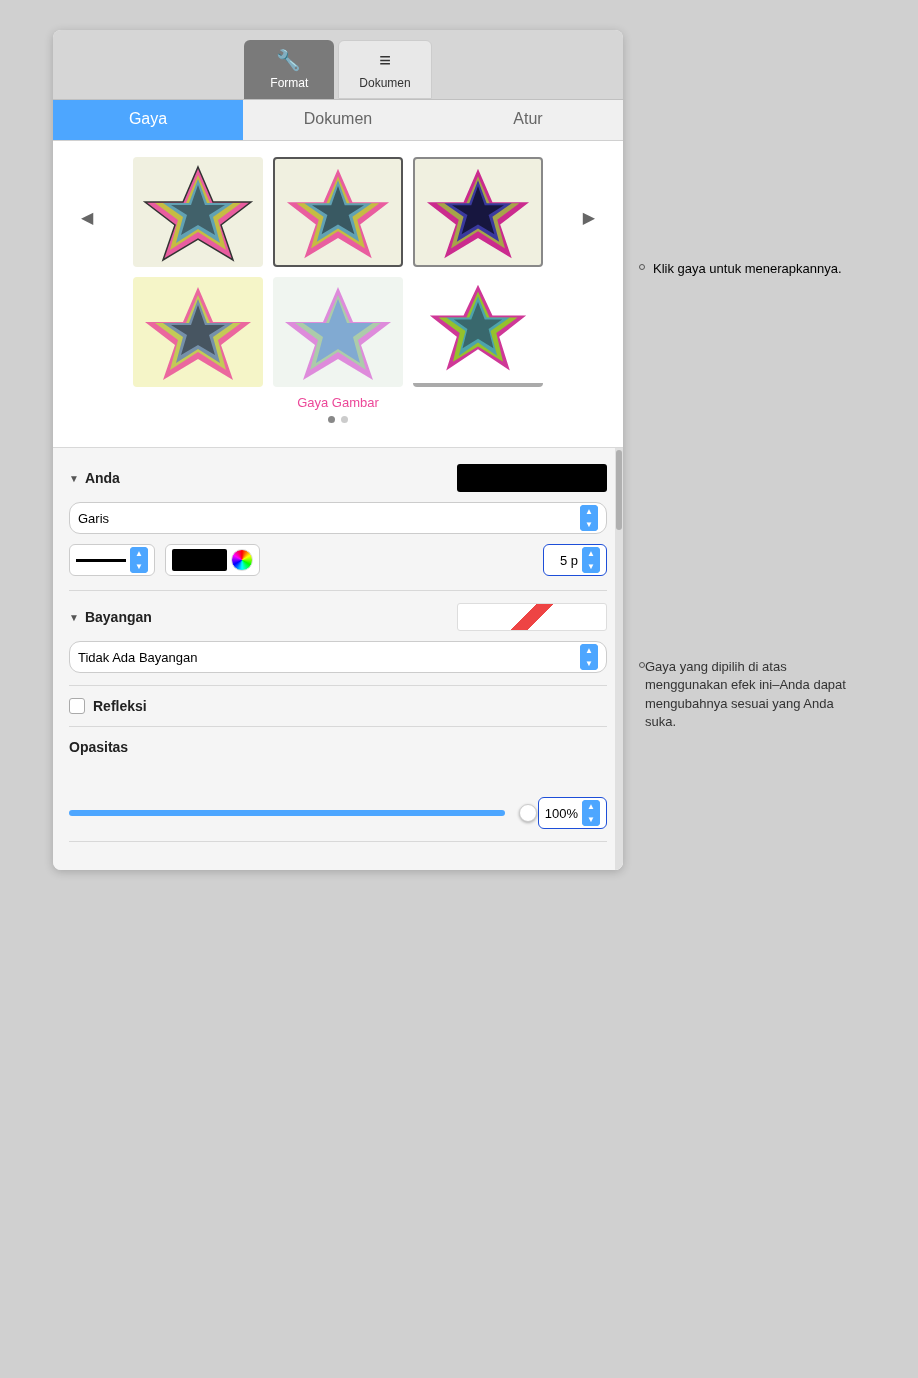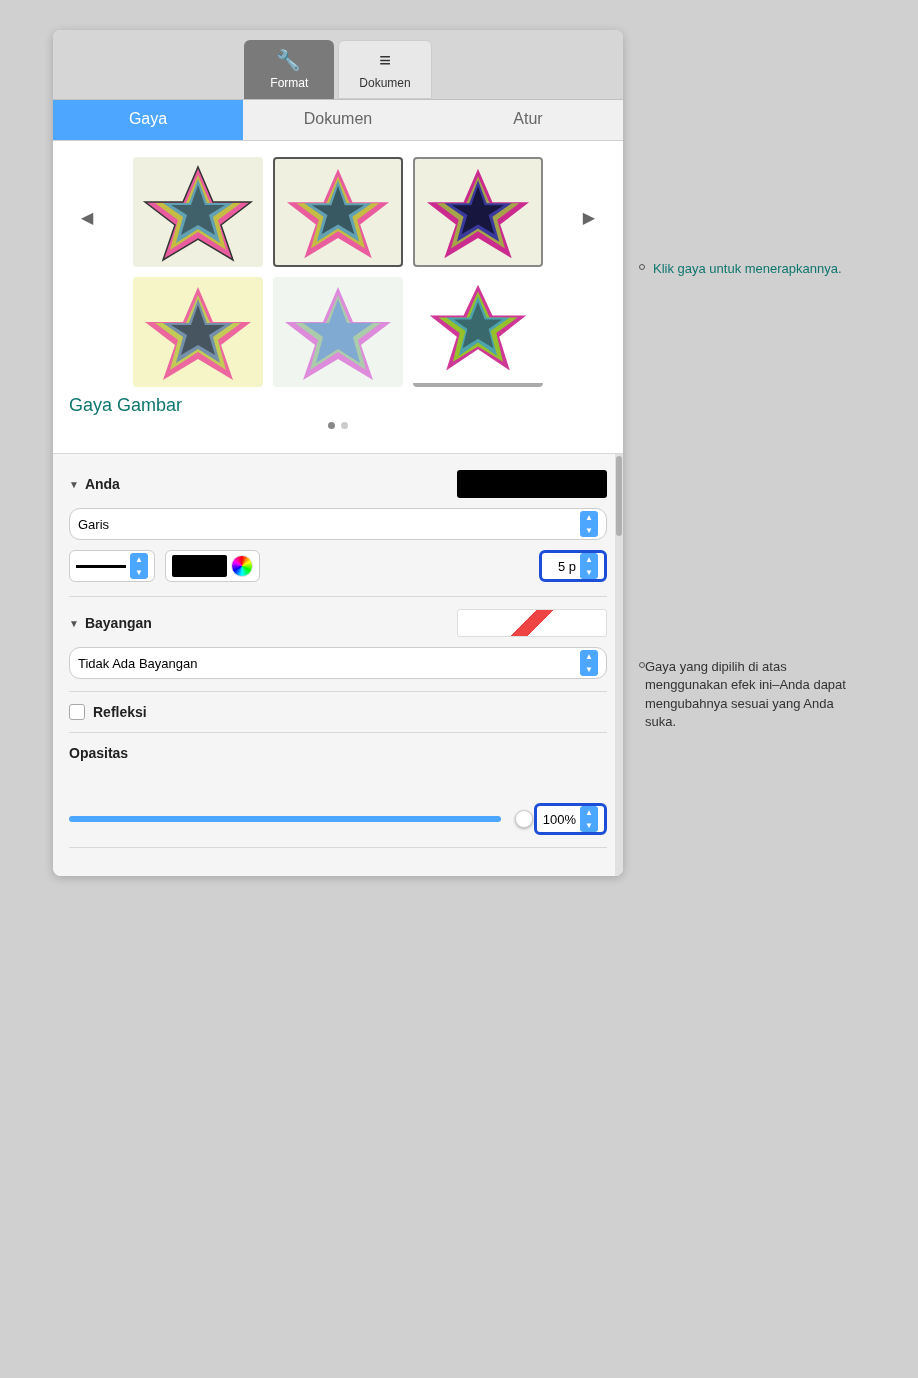--- a/index.html
+++ b/index.html
@@ -121,23 +121,23 @@
     }
 
     .row2-grid {
       display: flex;
       gap: 10px;
       justify-content: center;
       margin-bottom: 8px;
     }
 
     .section-label {
-      text-align: left;
-      font-size: 18px;
-      color: #0f766e;
+      text-align: center;
+      font-size: 13px;
+      color: #ec4899;
       margin-bottom: 6px;
     }
 
     .dots {
       display: flex;
       justify-content: center;
       gap: 6px;
       margin-bottom: 8px;
     }
 
@@ -312,21 +312,21 @@
       height: 22px;
       border-radius: 50%;
       background: conic-gradient(red, yellow, lime, cyan, blue, magenta, red);
       border: 1px solid #ddd;
     }
 
     .size-control {
       display: flex;
       align-items: center;
       background: #fff;
-      border: 3px solid #1d4ed8;
+      border: 1px solid #1d4ed8;
       border-radius: 6px;
       height: 32px;
       padding: 0 6px;
       gap: 4px;
       margin-left: auto;
     }
 
     .size-value {
       font-size: 13px;
       min-width: 28px;
@@ -617,21 +617,21 @@
     </div>
   </div>
 
   <div style="display:flex;flex-direction:column;margin-left:16px;padding-top:230px;gap:0;">
 
     <div style="display:flex;align-items:flex-start;gap:8px;margin-bottom:380px;">
       <div style="display:flex;flex-direction:column;align-items:center;margin-top:4px;">
         <div style="width:6px;height:6px;border-radius:50%;border:1.5px solid #555;background:transparent;"></div>
         <div style="width:1px;height:0px;background:#666;"></div>
       </div>
-      <div style="font-size:13px;color:#0f766e;line-height:1.4;max-width:220px;">Klik gaya untuk menerapkannya.</div>
+      <div style="font-size:13px;color:#000000;line-height:1.4;max-width:220px;">Klik gaya untuk menerapkannya.</div>
     </div>
 
     <div style="display:flex;align-items:flex-start;">
       <div style="display:flex;flex-direction:column;align-items:center;margin-top:4px;">
         <div style="width:6px;height:6px;border-radius:50%;border:1.5px solid #555;background:transparent;"></div>
         <div style="width:1px;height:0px;background:#666;"></div>
       </div>
       <div style="font-size:13px;color:#333;line-height:1.4;max-width:220px;">Gaya yang dipilih di atas menggunakan efek ini–Anda dapat mengubahnya sesuai yang Anda suka.</div>
     </div>
   </div>

